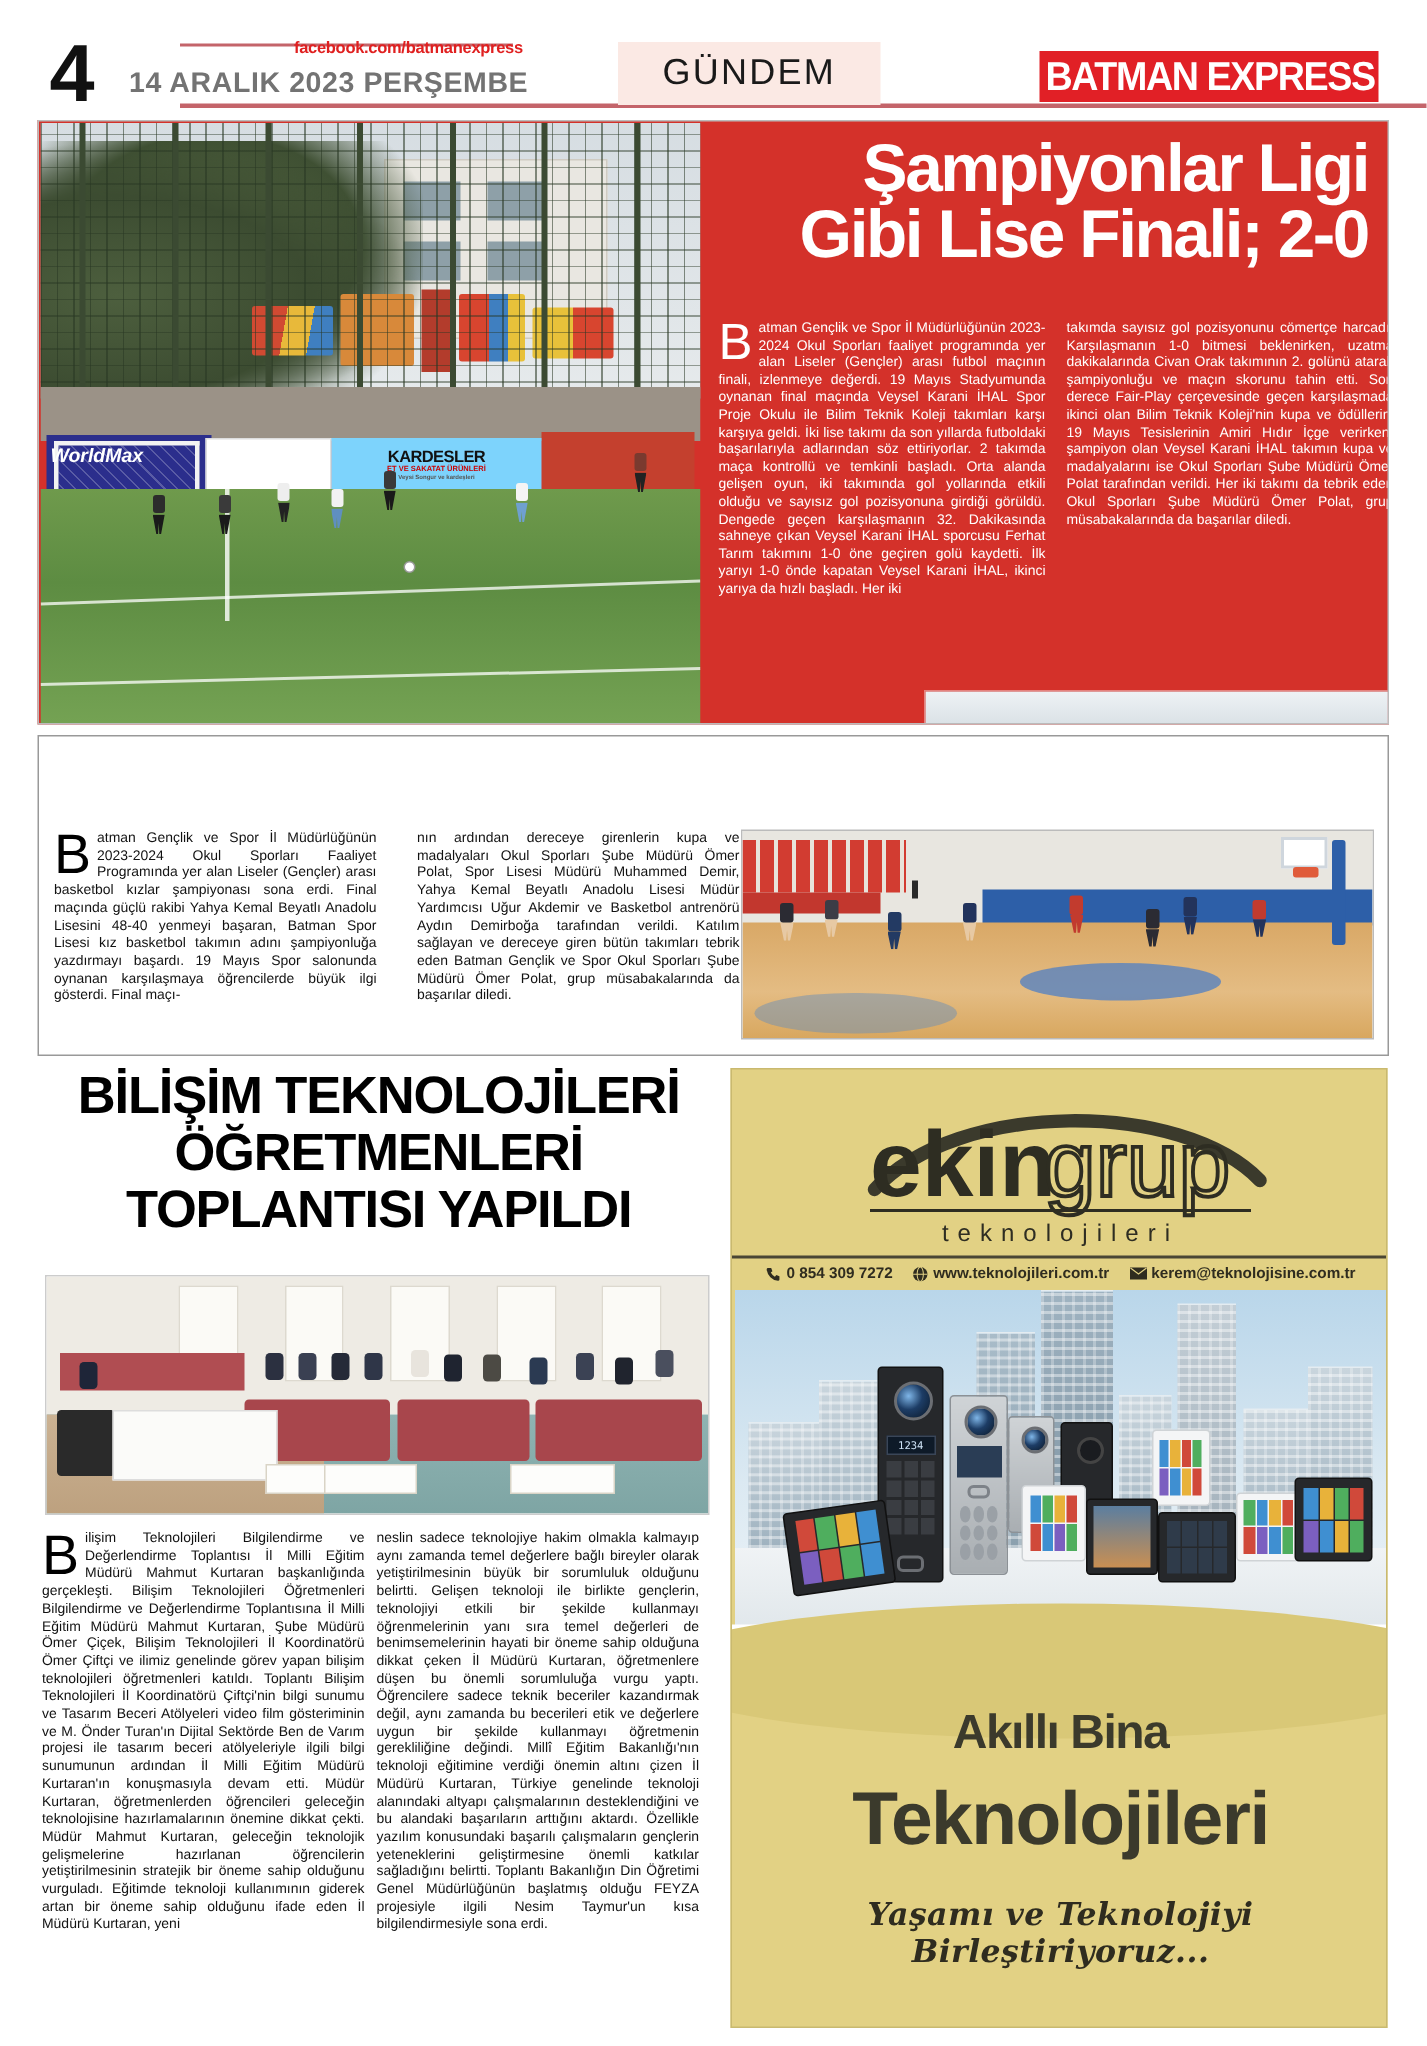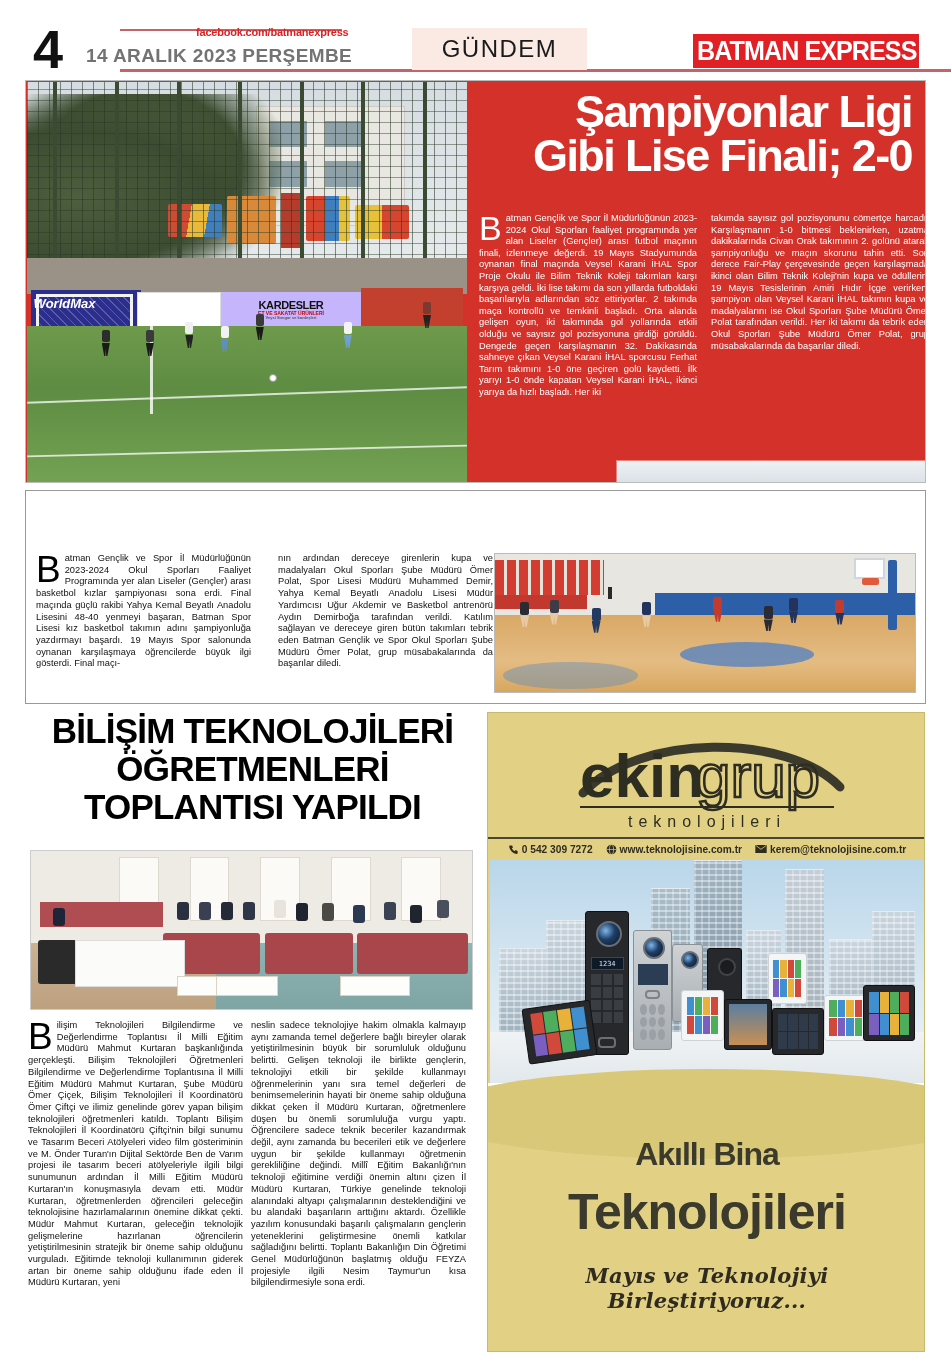--- a/index.html
+++ b/index.html
@@ -187,21 +187,21 @@
   .dev.silver { background:linear-gradient(#cfd3d6,#a9aeb2); border:1px solid #8c9196; }
   .dev.white { background:#f4f5f6; border:1px solid #cfd3d6; }
   .scr { position:absolute; background:#2a3d55; }
   .tiles { position:absolute; display:grid; grid-template-columns:repeat(4,1fr); gap:1px; }
   .tiles i { display:block; }
   .lens { position:absolute; border-radius:50%;
           background:radial-gradient(circle at 35% 35%, #7fb6e8 0%, #1d3d66 45%, #0a1726 100%);
           border:2px solid #6b6e73; }
 
   .kardes { position:absolute; left:44%; top:52.6%; width:32%; height:8.6%;
-            background:#c4b5fd; display:flex; flex-direction:column;
+            background:#7dd3fc; display:flex; flex-direction:column;
             align-items:center; justify-content:center; line-height:1; }
   .kardes b { font-size:11px; letter-spacing:-.4px; color:#111; }
   .kardes s { font-size:5px; text-decoration:none; color:#c00; font-weight:bold; }
   .wm { position:absolute; left:1.5%; top:53.5%; font-size:13px; font-weight:bold;
         color:#fff; font-style:italic; }
 
   
   .aw-bg { position:absolute; inset:0; background:linear-gradient(#cfd8df,#e7ecef 40%,#b9c3c9); }
   .aw-roof { position:absolute; left:0; top:0; width:100%; height:38%;
              background:linear-gradient(#eef2f5,#cdd6dc); }
@@ -401,29 +401,29 @@
         <line x1="92" y1="92" x2="346" y2="92" stroke="#2e2d22" stroke-width="2"></line>
         <text x="219" y="112" text-anchor="middle" font-family="Liberation Sans, sans-serif" font-size="16" letter-spacing="6" fill="#2e2d22">teknolojileri</text>
       </svg>
     </div>
 
     <div class="ad-contact">
       <span class="ci">
         <svg width="11" height="11" viewBox="0 0 16 16">
           <path d="M3 2 L6 2 L7.2 5 L5.6 6.4 A9 9 0 0 0 9.6 10.4 L11 8.8 L14 10 L14 13 A1.4 1.4 0 0 1 12.6 14.4 A12.6 12.6 0 0 1 1.6 3.4 A1.4 1.4 0 0 1 3 2 Z" fill="#2f2c1f"></path>
         </svg>
-        <em style="font-style:normal">0 542 309 7272</em>
+        <em style="font-style:normal">0 854 309 7272</em>
       </span>
       <span class="ci">
         <svg width="11" height="11" viewBox="0 0 16 16">
           <circle cx="8" cy="8" r="7" fill="#2f2c1f"></circle>
           <ellipse cx="8" cy="8" rx="3" ry="7" fill="none" stroke="#e2d184" stroke-width="1"></ellipse>
           <line x1="1" y1="8" x2="15" y2="8" stroke="#e2d184" stroke-width="1"></line>
         </svg>
-        <em style="font-style:normal">www.teknolojisine.com.tr</em>
+        <em style="font-style:normal">www.teknolojileri.com.tr</em>
       </span>
       <span class="ci">
         <svg width="12" height="10" viewBox="0 0 18 13">
           <rect x="0.5" y="0.5" width="17" height="12" fill="#2f2c1f"></rect>
           <path d="M1 1 L9 7 L17 1" fill="none" stroke="#e2d184" stroke-width="1.2"></path>
         </svg>
         <em style="font-style:normal">kerem@teknolojisine.com.tr</em>
       </span>
     </div>
 
@@ -563,17 +563,17 @@
               <i style="background:#3f8fd1"></i>
           </div>
         </div>
       </div>
     </div>
 
     <div class="ad-bottom">
       <div class="ad-curve"></div>
       <div class="ad-h1">Akıllı Bina</div>
       <div class="ad-h2">Teknolojileri</div>
-      <div class="ad-slogan">Mayıs ve Teknolojiyi Birleştiriyoruz...</div>
+      <div class="ad-slogan">Yaşamı ve Teknolojiyi Birleştiriyoruz...</div>
     </div>
   </div>
 
 </div>
 
 </body></html>

